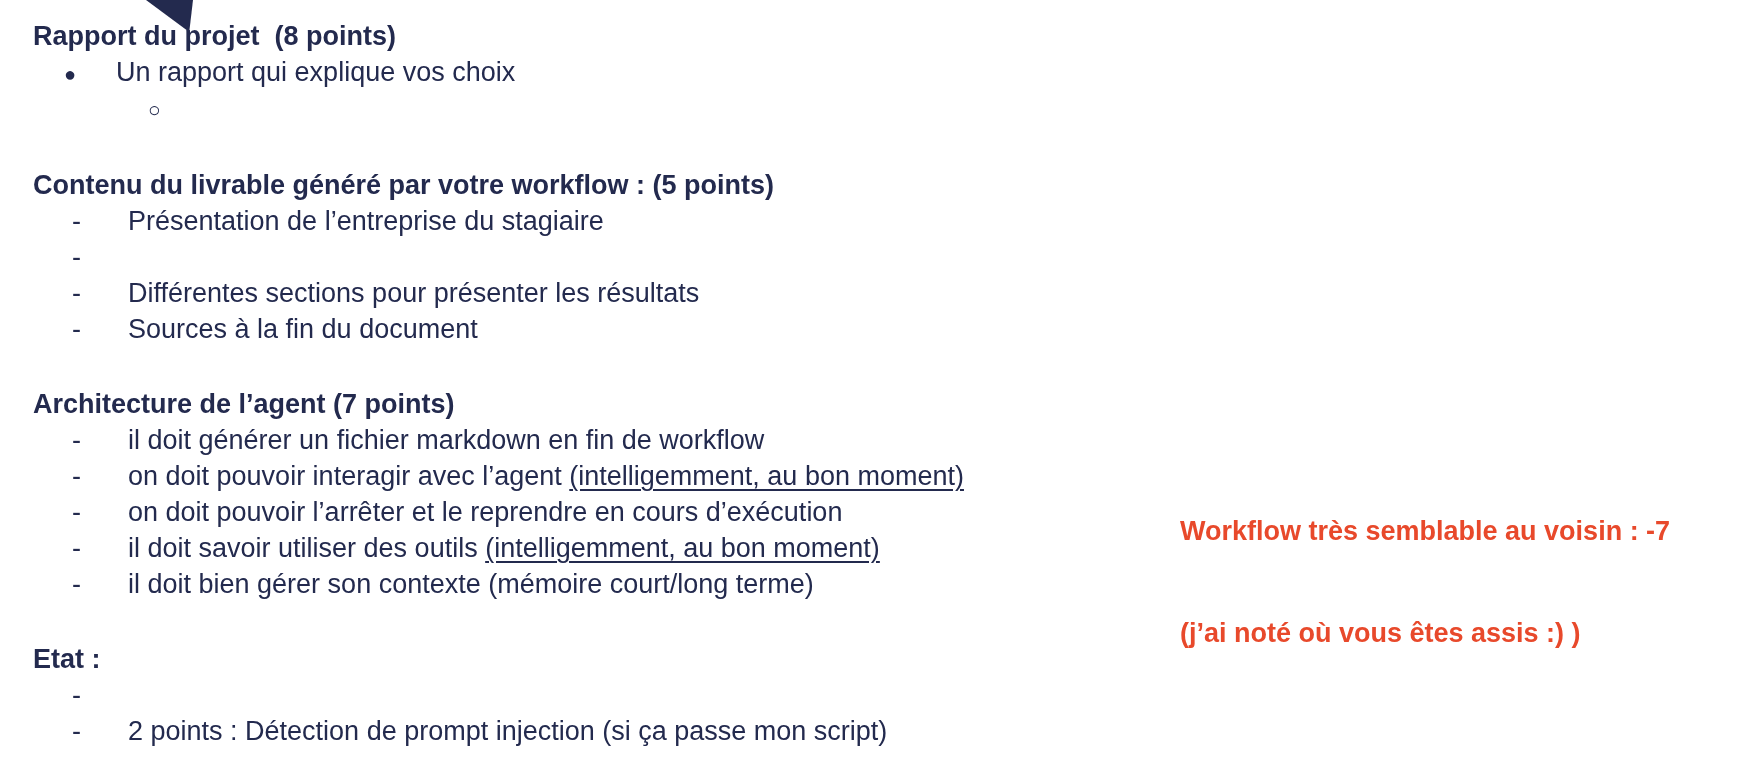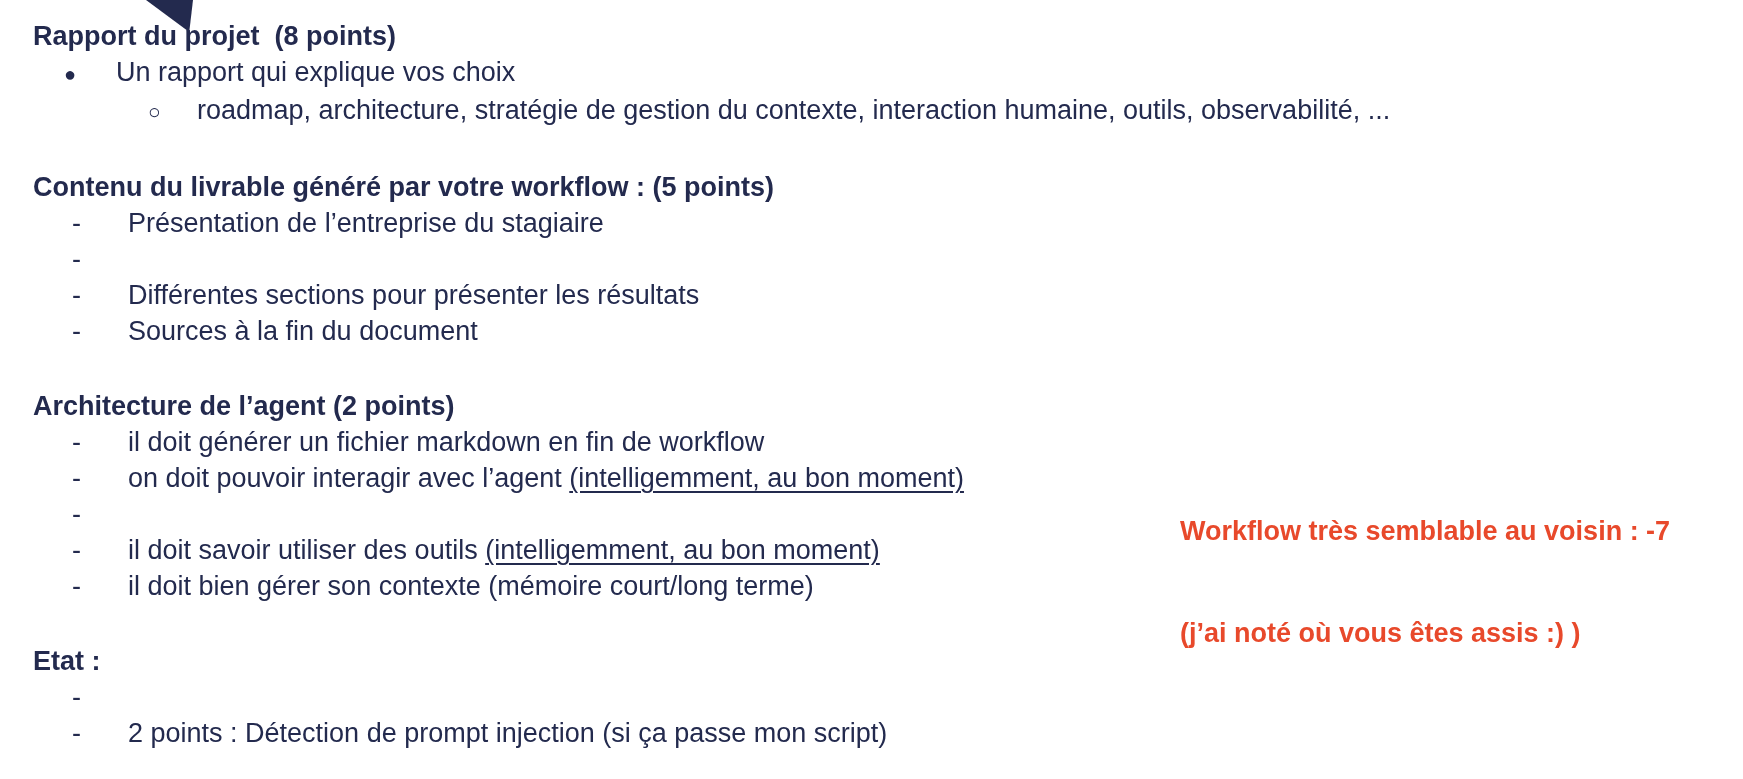--- a/index.html
+++ b/index.html
@@ -77,21 +77,20 @@
   <main class="content">
 
     <section>
       <h2 class="heading">Rapport du projet  (8 points)</h2>
       <div class="row lvl1">
         <span class="marker">●</span>
         <span class="txt">Un rapport qui explique vos choix</span>
       </div>
       <div class="row lvl2">
         <span class="marker">○</span>
-        <span class="txt">roadmap, architecture, stratégie de gestion du contexte, interaction humaine, outils, observabilité, ...</span>
       </div>
     </section>
 
     <section>
       <h2 class="heading">Contenu du livrable généré par votre workflow : (5 points)</h2>
       <div class="row dash">
         <span class="marker">-</span>
         <span class="txt">Présentation de l’entreprise du stagiaire</span>
       </div>
       <div class="row dash">
@@ -101,31 +100,32 @@
         <span class="marker">-</span>
         <span class="txt">Différentes sections pour présenter les résultats</span>
       </div>
       <div class="row dash">
         <span class="marker">-</span>
         <span class="txt">Sources à la fin du document</span>
       </div>
     </section>
 
     <section>
-      <h2 class="heading">Architecture de l’agent (2 points)</h2>
+      <h2 class="heading">Architecture de l’agent (7 points)</h2>
       <div class="row dash">
         <span class="marker">-</span>
         <span class="txt">il doit générer un fichier markdown en fin de workflow</span>
       </div>
       <div class="row dash">
         <span class="marker">-</span>
         <span class="txt"><span>on doit pouvoir interagir avec l’agent </span><span class="u">(intelligemment, au bon moment)</span></span>
       </div>
       <div class="row dash">
         <span class="marker">-</span>
+        <span class="txt">on doit pouvoir l’arrêter et le reprendre en cours d’exécution</span>
       </div>
       <div class="row dash">
         <span class="marker">-</span>
         <span class="txt"><span>il doit savoir utiliser des outils </span><span class="u">(intelligemment, au bon moment)</span></span>
       </div>
       <div class="row dash">
         <span class="marker">-</span>
         <span class="txt">il doit bien gérer son contexte (mémoire court/long terme)</span>
       </div>
     </section>

